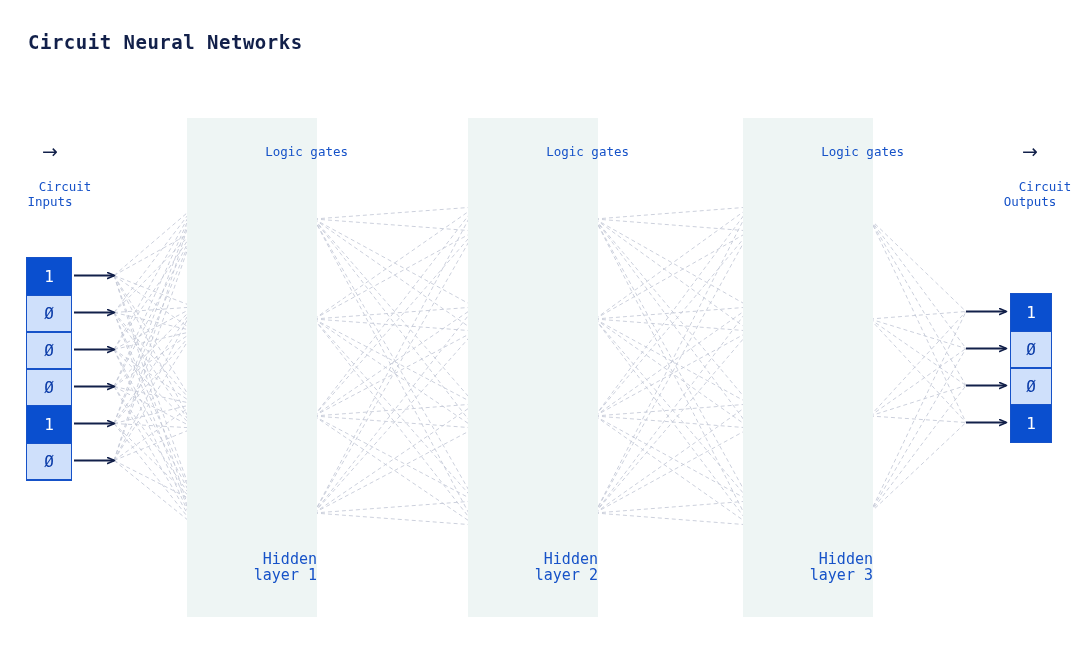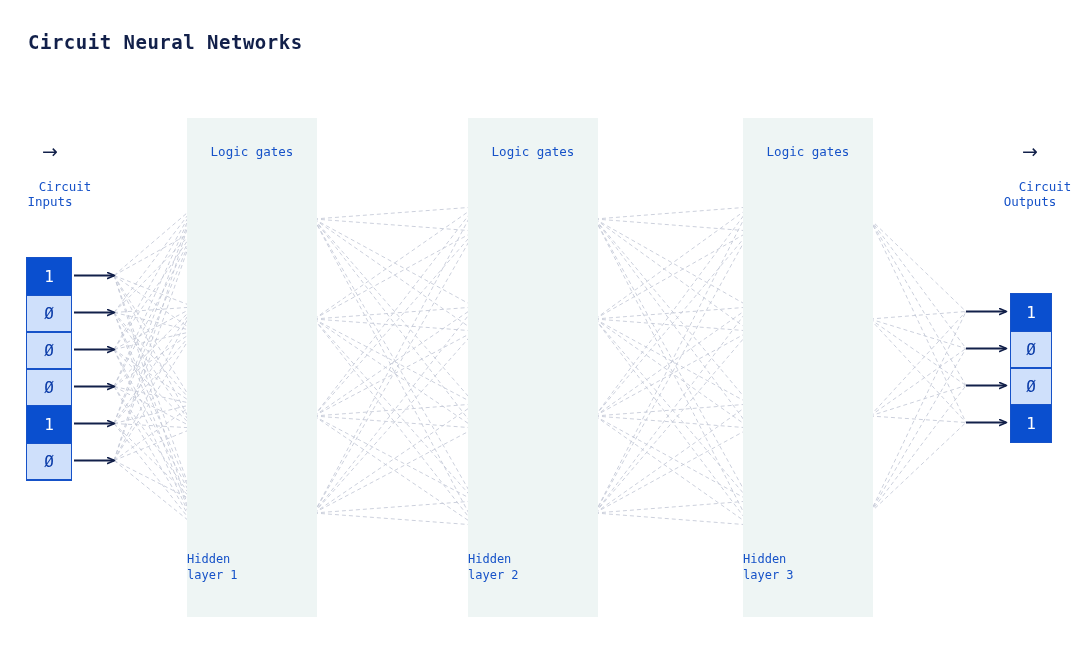--- a/index.html
+++ b/index.html
@@ -51,31 +51,32 @@
   #outputs-cap { left: 988px; top: 112px; width: 84px; }
 
   .panel {
     position: absolute;
     background: #eef5f4;
   }
   .panel-title {
     position: absolute;
     width: 100%;
     top: 26px;
-    text-align: center;
+    text-align: right;
     font-size: 12.5px;
     color: #1652c8;
     white-space: nowrap;
+    margin-left: 31px;
   }
   .panel-footer {
     position: absolute;
     width: 100%;
     bottom: 34px;
-    text-align: left;
-    font-size: 12px;
+    text-align: right;
+    font-size: 15px;
     line-height: 16px;
     color: #1652c8;
     white-space: pre-line;
   }
 
   .bitstack {
     position: absolute;
     border: 1px solid #1652c8;
     box-sizing: content-box;
   }

